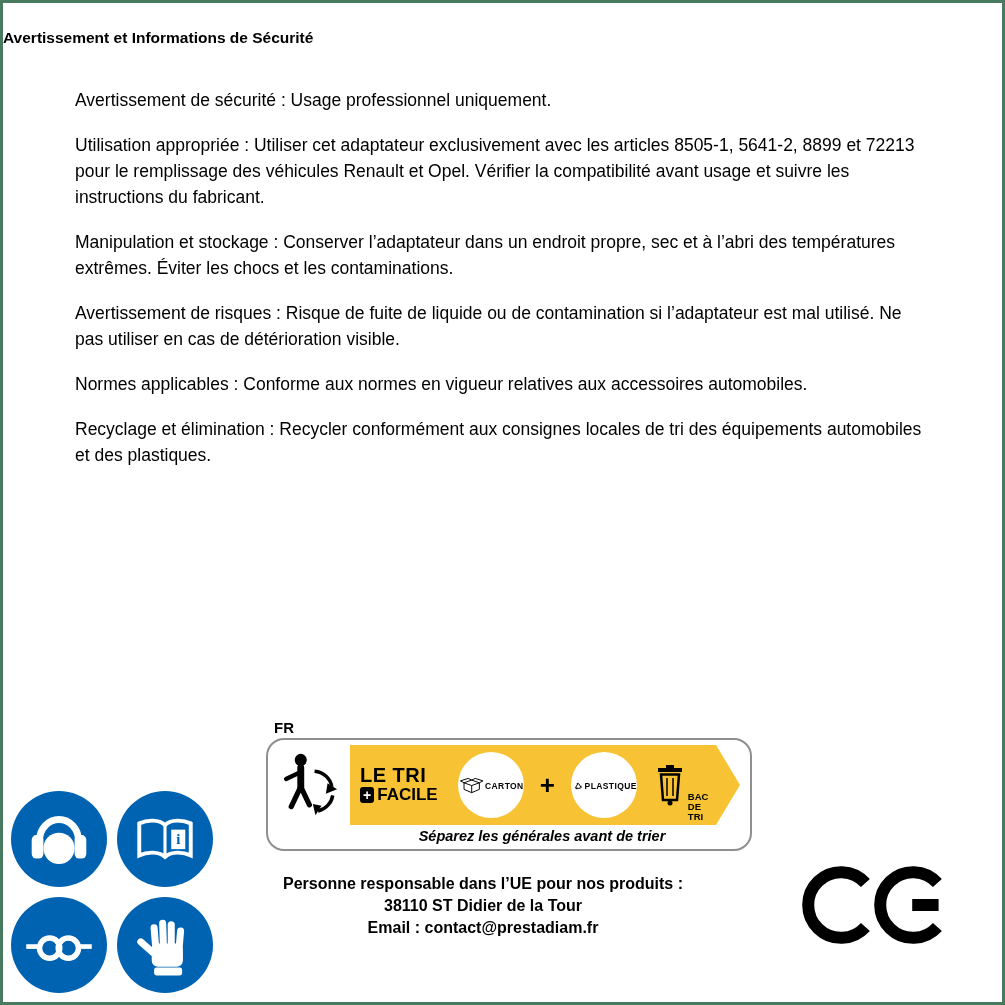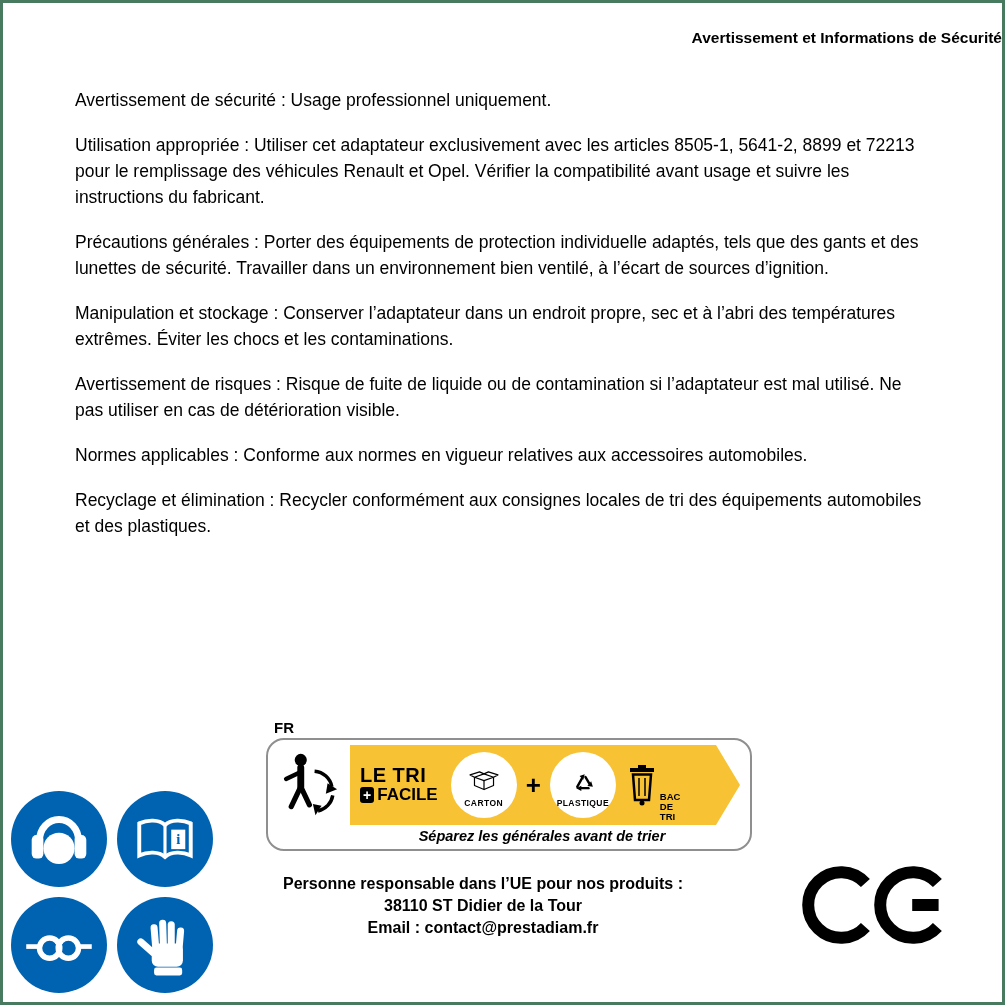--- a/index.html
+++ b/index.html
@@ -12,21 +12,21 @@
   .page{
     position:relative;
     width:1005px;height:1005px;
     background:#fff;
     border:3px solid var(--border_green);
     font-family:"Liberation Sans", sans-serif;
     color:#000;
     overflow:hidden;
   }
   .title{
-    text-align:right;
+    text-align:left;
     font-weight:bold;
     font-size:15.5px;
     padding-top:26px;
   }
   .content{
     margin-top:40px;
     padding:0 78px 0 72px;
     font-size:17.5px;
     line-height:26px;
   }
@@ -49,33 +49,33 @@
   .fr-label{font-weight:bold;font-size:15px;margin:0 0 2px 8px;}
   .triman-box{
     border:2px solid #8f8f8f;border-radius:18px;
     background:#fff;padding:5px 10px 2px 6px;
   }
   .tri-row{display:flex;align-items:center;}
   .tri-logo{width:76px;display:flex;justify-content:center;align-items:center;}
   .band{
     display:flex;align-items:center;
     background:var(--info_tri_yellow);
-    height:80px;padding-left:10px;gap:9px;flex:1;
+    height:80px;padding-left:10px;gap:16px;flex:1;
   }
   .band-chevron{
     width:24px;height:80px;background:var(--info_tri_yellow);
     clip-path:polygon(0 0,100% 50%,0 100%);
   }
   .letri{line-height:20px;white-space:nowrap;padding-right:4px;}
   .letri .l1{font-weight:bold;font-size:20px;letter-spacing:.5px;}
   .letri .l2{font-weight:bold;font-size:17px;display:flex;align-items:center;gap:3px;}
   .plusbox{background:#000;color:#fff;font-weight:bold;font-size:14px;padding:0 3px;border-radius:3px;line-height:16px;}
   .mat-circle{
     width:66px;height:66px;border-radius:50%;background:#fff;
-    display:flex;flex-direction:column;align-items:center;justify-content:center;
+    display:flex;flex-direction:row;align-items:center;justify-content:center;
     flex-shrink:0;
   }
   .mat-circle svg{width:34px;height:34px;}
   .mat-label{font-size:8.5px;font-weight:bold;letter-spacing:.4px;margin-top:1px;}
   .sep-plus{font-size:26px;font-weight:bold;}
   .bin-group{display:flex;align-items:center;gap:3px;margin-left:2px;}
   .bin-group svg{width:30px;height:44px;}
   .bac-lines{font-size:9.5px;font-weight:bold;line-height:10px;margin-top:44px;}
   .tagline{
     text-align:center;font-style:italic;font-weight:bold;font-size:14.5px;
@@ -96,21 +96,20 @@
 </head>
 <body>
 
 <div class="page">
 
   <div class="title">Avertissement et Informations de Sécurité</div>
 
   <div class="content">
     <p>Avertissement de sécurité : Usage professionnel uniquement.</p>
     <p>Utilisation appropriée : Utiliser cet adaptateur exclusivement avec les articles 8505-1, 5641-2, 8899 et 72213 pour le remplissage des véhicules Renault et Opel. Vérifier la compatibilité avant usage et suivre les instructions du fabricant.</p>
-    <p>Précautions générales : Porter des équipements de protection individuelle adaptés, tels que des gants et des lunettes de sécurité. Travailler dans un environnement bien ventilé, à l’écart de sources d’ignition.</p>
     <p>Manipulation et stockage : Conserver l’adaptateur dans un endroit propre, sec et à l’abri des températures extrêmes. Éviter les chocs et les contaminations.</p>
     <p>Avertissement de risques : Risque de fuite de liquide ou de contamination si l’adaptateur est mal utilisé. Ne pas utiliser en cas de détérioration visible.</p>
     <p>Normes applicables : Conforme aux normes en vigueur relatives aux accessoires automobiles.</p>
     <p>Recyclage et élimination : Recycler conformément aux consignes locales de tri des équipements automobiles et des plastiques.</p>
   </div>
 
   <div class="safety-icons">
     <div class="sicon">
       <svg viewBox="0 0 100 100">
         <path d="M25 52 A25 27 0 1 1 75 52" fill="none" stroke="#fff" stroke-width="9"></path>

